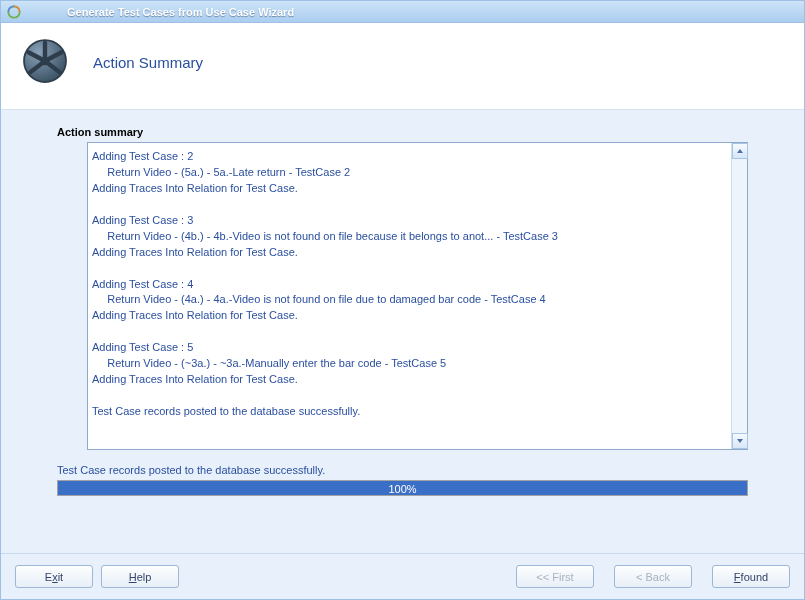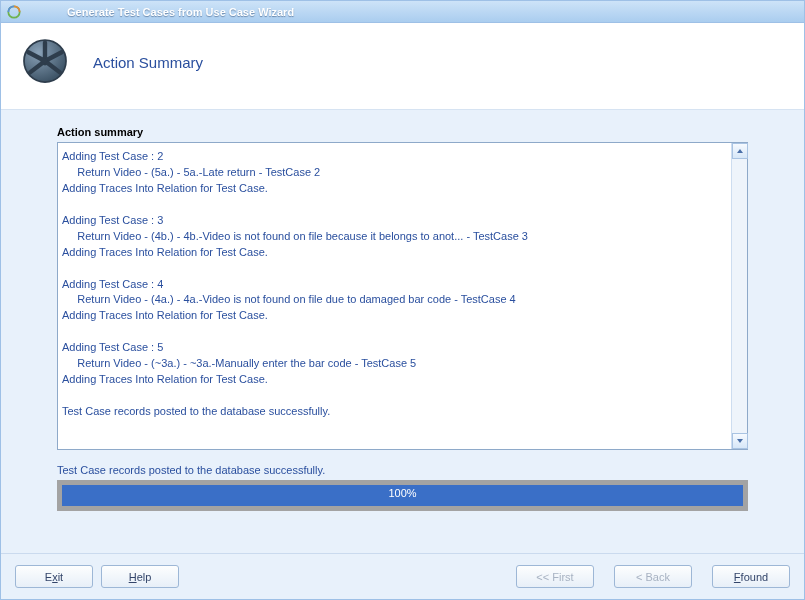--- a/index.html
+++ b/index.html
@@ -64,20 +64,21 @@
     font-size: 11px;
     font-weight: bold;
     margin-bottom: 4px;
   }
   .log-wrap {
     position: relative;
     background: #fff;
     border: 1px solid #8ea9c9;
     height: 308px;
     display: flex;
+    margin-left: 30px;
   }
   .log-area {
     flex: 1;
     padding: 6px 6px 6px 4px;
     color: #2a4f9e;
     font-size: 11px;
     line-height: 1.45;
     white-space: pre;
     overflow: hidden;
   }
@@ -97,27 +98,27 @@
     display: flex; align-items: center; justify-content: center;
   }
   .sb-btn svg { width: 8px; height: 8px; }
   .status-text {
     color: #2a4f9e;
     font-size: 11px;
     margin-top: 14px;
     margin-bottom: 4px;
   }
   .progress {
-    height: 31px;
+    height: 16px;
     background: #3a6fc7;
     color: #fff;
     text-align: center;
     font-size: 11px;
     line-height: 16px;
-    border: 5px solid #a3a3a3;
+    border: 1px solid #a3a3a3;
   }
   .footer {
     background: #e8f1fb;
     height: 46px;
     border-top: 1px solid #cadaee;
     display: flex;
     align-items: center;
     padding: 0 14px;
   }
   .footer-left { display: flex; gap: 8px; }

